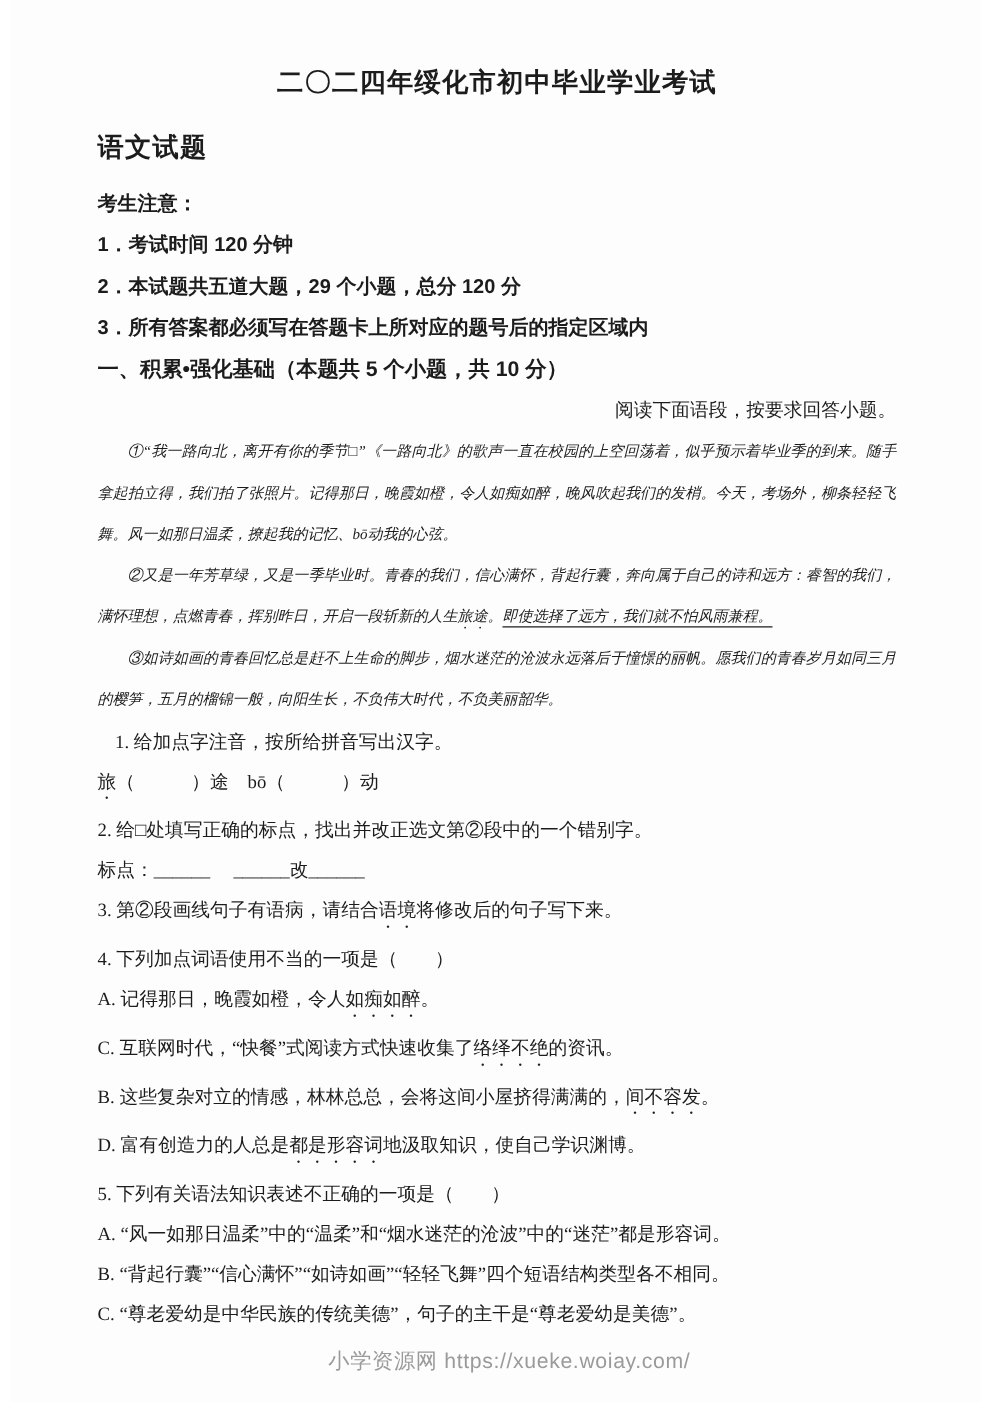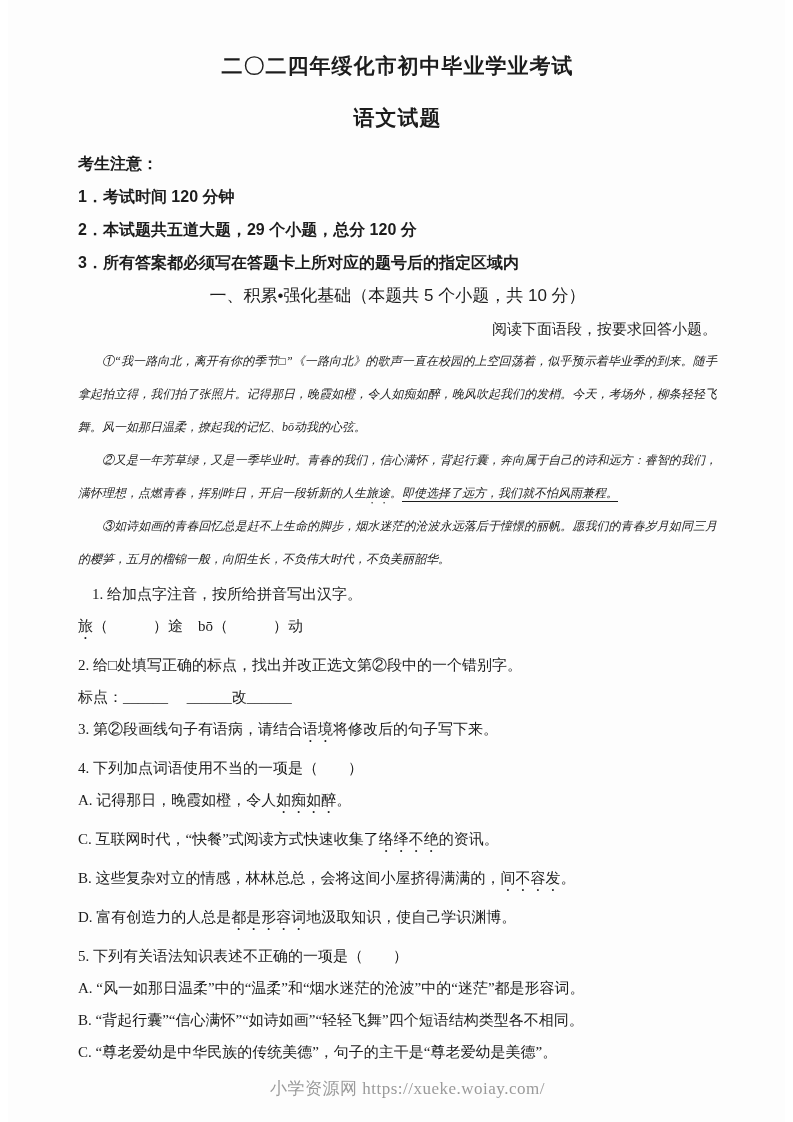--- a/index.html
+++ b/index.html
@@ -19,38 +19,37 @@
     font-weight:bold;
     font-size:21px;
     text-align:center;
     margin:0 0 24px 0;
     letter-spacing:1px;
   }
   .subtitle{
     font-family:Liberation Sans, sans-serif;
     font-weight:bold;
     font-size:21px;
-    text-align:center;
+    text-align:left;
     margin:0 0 22px 0;
     letter-spacing:1px;
   }
   .bold-line{
     font-family:"Liberation Sans","DejaVu Sans",sans-serif;
     font-weight:bold;
     font-size:16px;
     line-height:20px;
     margin:0 0 13px 0;
   }
   .section-heading{
     font-family:"Liberation Sans","DejaVu Sans",sans-serif;
-    font-weight:normal;
+    font-weight:bold;
     font-size:17px;
     line-height:20px;
     margin:0 0 13px 0;
-    text-align:center;
   }
   .intro-line{
     font-size:15px;
     line-height:20px;
     margin:0 0 6px 0;
     text-align:right;
   }
   .passage{
     font-size:12px;
     line-height:33px;
@@ -79,21 +78,21 @@
   .ul{
     text-decoration:underline;
     text-underline-offset:0.35em;
     text-decoration-thickness:1px;
   }
   .footer{
     position:absolute;
     left:0;right:0;
     bottom:22px;
     text-align:center;
-    font-family:Liberation Serif, serif;
+    font-family:Liberation Sans, sans-serif;
     font-size:17px;
     color:#9a9a9a;
     letter-spacing:0.5px;
     padding-left:22px;
   }
 </style>
 </head>
 <body>
 
 <div class="page">

